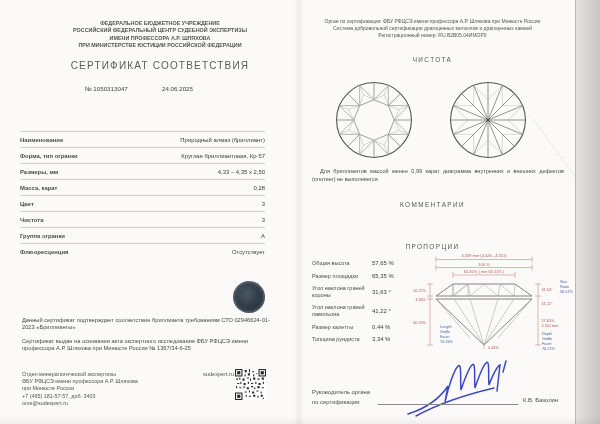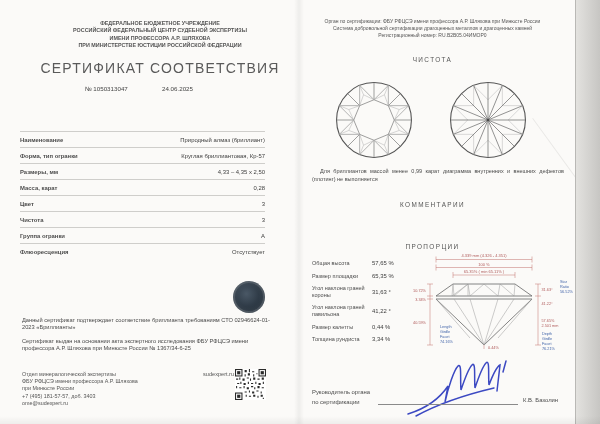--- a/index.html
+++ b/index.html
@@ -9,21 +9,21 @@
 
   
   .fold{left:294px;top:0;width:10px;height:424px;background:linear-gradient(90deg,transparent,rgba(0,0,0,0.05),transparent);}
   .page-edge{left:576px;top:0;width:24px;height:424px;background:linear-gradient(90deg,#e3e2df,#c7c6c3);}
   .edge-line{left:575px;top:0;width:1px;height:424px;background:#b9b8b5;}
   .crease{left:533px;top:118px;width:120px;height:1px;background:rgba(0,0,0,0.07);transform:rotate(54deg);transform-origin:left top;}
   .bottom-shade{left:0;top:416px;width:600px;height:8px;background:linear-gradient(180deg,transparent,rgba(0,0,0,0.05));}
 
   
   .org{left:30px;top:20px;width:260px;text-align:center;font-size:5.4px;line-height:7.4px;color:#555;font-weight:bold;}
-  .cert-title{left:30px;top:60px;width:260px;text-align:center;font-size:14px;letter-spacing:1.2px;color:#5a5a5a;}
+  .cert-title{left:30px;top:60px;width:260px;text-align:center;font-size:10px;letter-spacing:1.2px;color:#5a5a5a;}
   .num{left:85px;top:85px;font-size:6.2px;color:#444;}
   .date{left:162px;top:85px;font-size:6.2px;color:#444;}
   .spec-table{left:20px;top:131px;width:245px;}
   .spec-row{display:flex;justify-content:space-between;align-items:center;height:15px;border-top:1px solid #cfcecb;}
   .sl{font-size:5.9px;font-weight:bold;color:#4c4c4c;}
   .sv{font-size:5.9px;color:#3d3d3d;text-align:right;}
   .stamp{left:233px;top:281px;width:32px;height:32px;border-radius:50%;
          background:radial-gradient(circle at 42% 40%,#4a5866 0%,#303c48 45%,#1f2933 100%);
          box-shadow:inset 0 0 0 2px rgba(255,255,255,0.12), inset 0 0 6px rgba(255,255,255,0.15);}
   .para{left:22px;width:248px;font-size:5.7px;line-height:7.2px;color:#4a4a4a;margin:0;}

